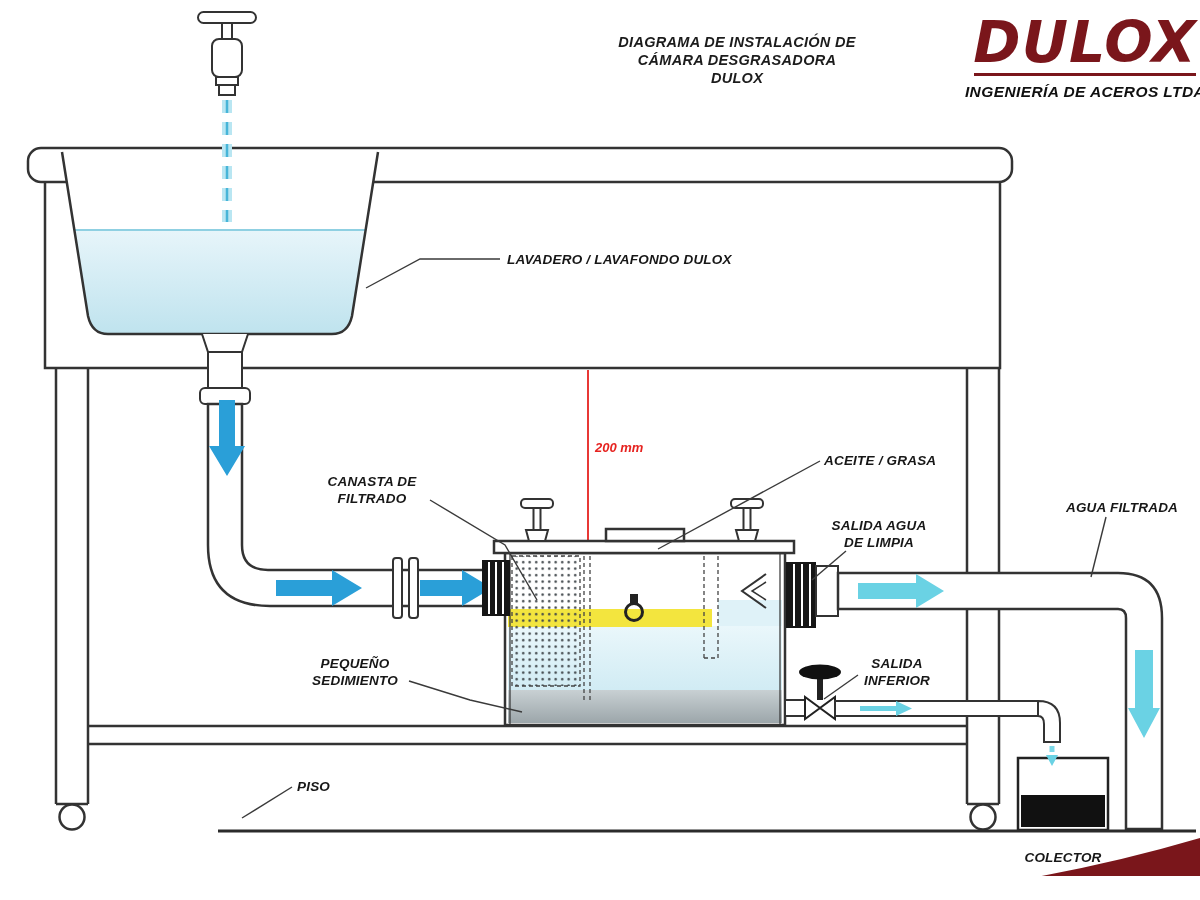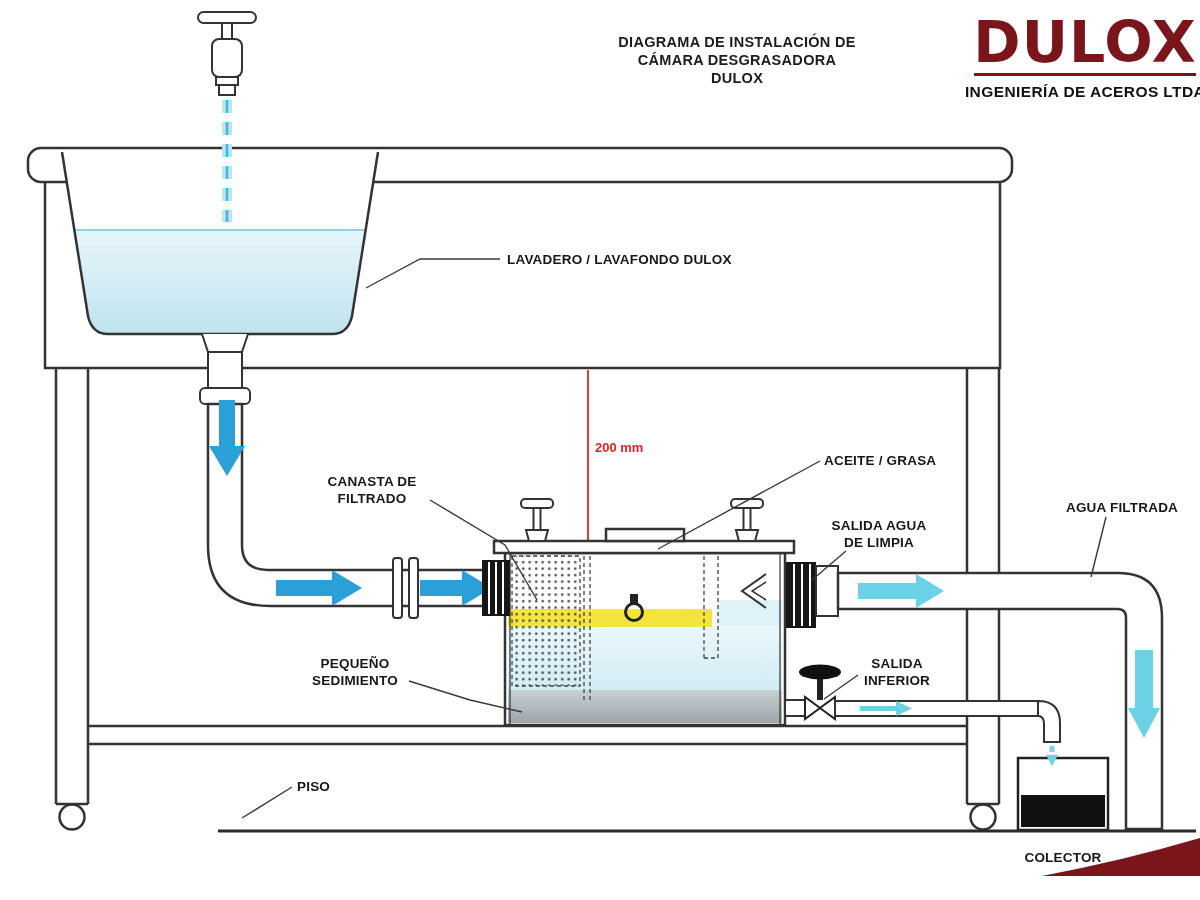--- a/index.html
+++ b/index.html
@@ -1,17 +1,17 @@
 <!DOCTYPE html>
 <html><head>
 <meta charset="utf-8">
 <style>
   html,body{margin:0;padding:0;background:#ffffff;}
   #stage{position:relative;width:1200px;height:876px;background:#ffffff;overflow:hidden;
-         font-family:"Liberation Sans",sans-serif;}
+         font-family:"Liberation Sans",sans-serif;font-style:italic;}
   svg{position:absolute;left:0;top:0;}
   text{font-family:"Liberation Sans",sans-serif;}
   .title{font-size:14.5px;font-weight:700;fill:#1c1c1c;letter-spacing:.3px;}
   .lbl{font-size:13.5px;font-weight:600;fill:#171717;letter-spacing:.2px;}
   .lbl-red{font-size:13px;font-weight:600;}
   .brand{font-size:57px;font-weight:700;font-family:"DejaVu Sans",sans-serif;letter-spacing:1px;}
   .tagline{font-size:15.5px;font-weight:700;fill:#101010;letter-spacing:.4px;}
 </style>
 </head>
 <body>

